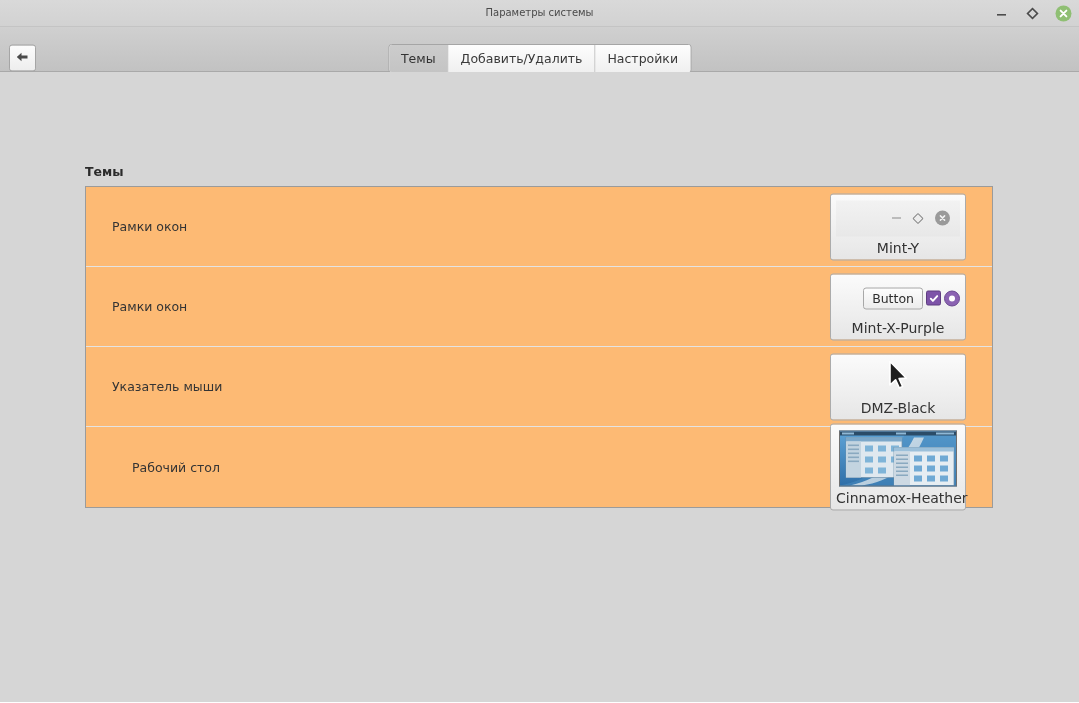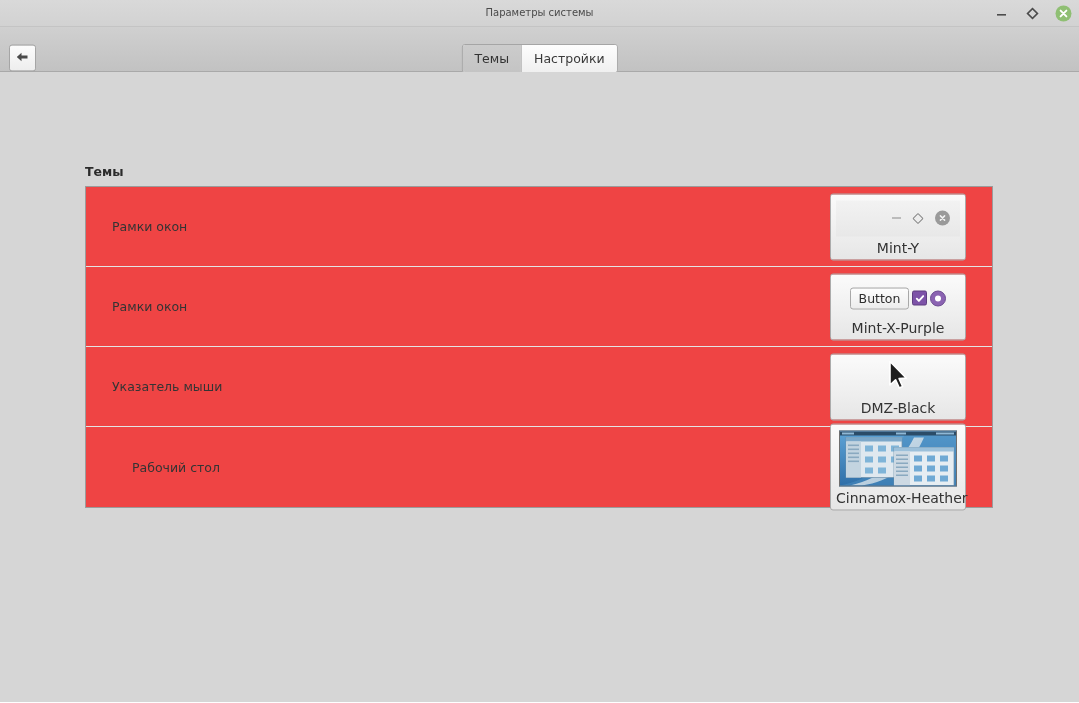--- a/index.html
+++ b/index.html
@@ -117,21 +117,21 @@
     top: 92px;
     font-size: 12.5px;
     font-weight: bold;
     color: #2b2b2b;
   }
   .panel {
     position: absolute;
     left: 85px;
     top: 114px;
     width: 908px;
-    background: #ef4444;
+    background: #fdba74;
     border: 1px solid #9b9b9b;
     box-sizing: border-box;
   }
   .row {
     position: relative;
     height: 80px;
     border-bottom: 1px solid #e4e4e4;
     display: flex;
     align-items: center;
     box-sizing: border-box;
@@ -200,21 +200,21 @@
   }
 
   
   .folder { width: 46px; height: 38px; position: relative; }
 
   
   .ws-row {
     width: 100%;
     display: flex;
     align-items: center;
-    justify-content: center;
+    justify-content: flex-end;
     gap: 3px;
   }
   .ws-button {
     border: 1px solid #a8a8a8;
     border-radius: 3px;
     background: linear-gradient(to bottom, #fdfdfd 0%, #ececec 100%);
     font-size: 12.5px;
     color: #2e2e2e;
     padding: 3px 8px;
     line-height: 14px;
@@ -286,20 +286,21 @@
   <div class="back-button">
     <span>
       <svg width="15" height="13" viewBox="0 0 15 13">
         <path d="M6.5 2.2 L6.5 5 L12.5 5 L12.5 8 L6.5 8 L6.5 10.8 L1.8 6.5 Z" fill="#4a4a4a"></path>
       </svg>
     </span>
   </div>
 
   <div class="tabs">
     <div class="tab selected">Темы</div>
+    <div class="tab">Добавить/Удалить</div>
     <div class="tab">Настройки</div>
   </div>
 
 </div>
 
 <div class="page">
 
   <div class="section-title">Темы</div>
 
   <div class="panel">

